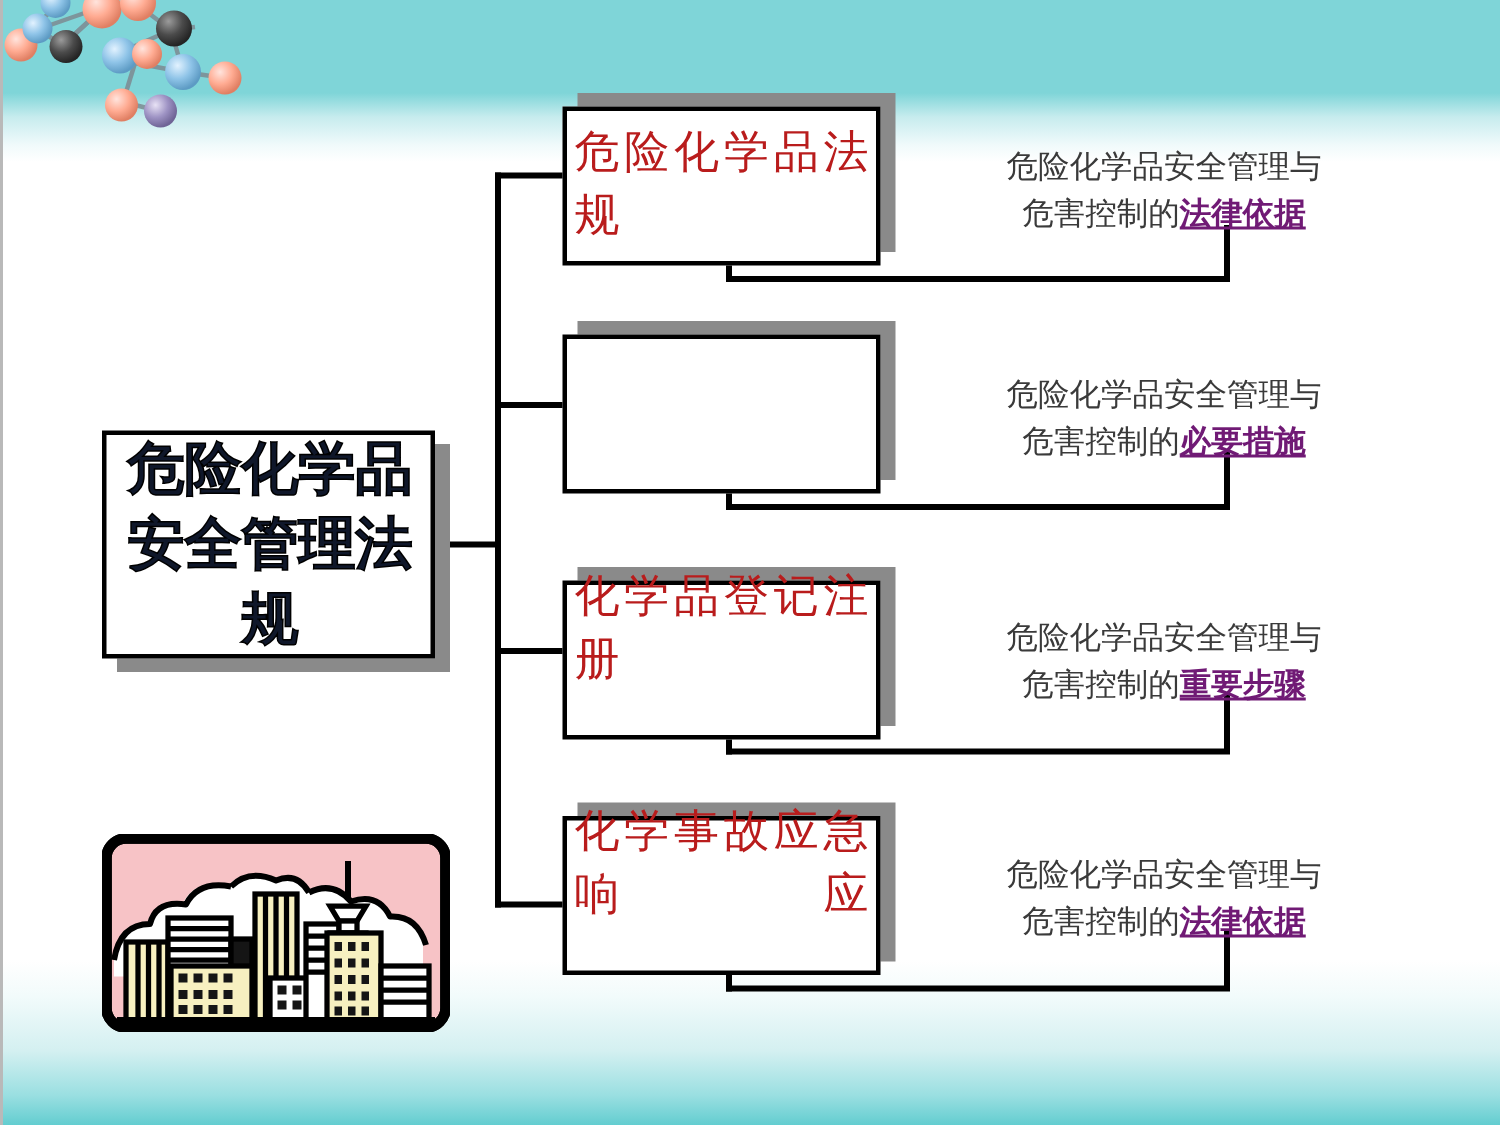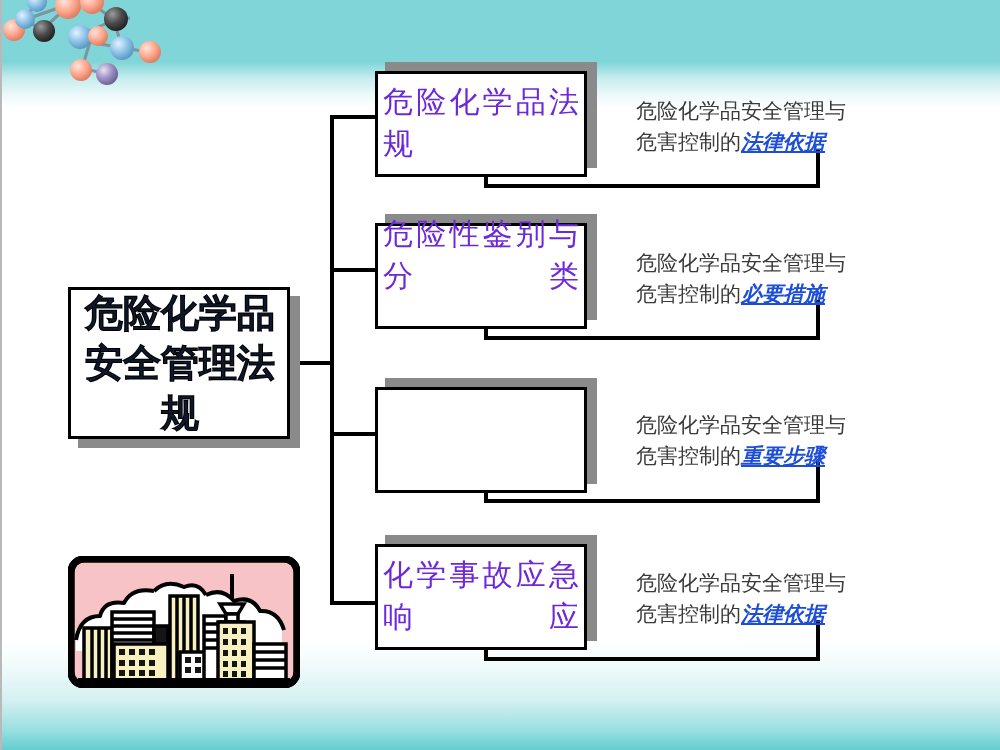--- a/index.html
+++ b/index.html
@@ -63,21 +63,21 @@
     z-index: 5;
   }
   .node-shadow {
     position: absolute;
     background: #8a8a8a;
     z-index: 4;
   }
   .node-text {
     position: absolute;
     box-sizing: border-box;
-    color: #6d28d9;
+    color: #b91c1c;
     font-size: 30px;
     line-height: 42px;
     text-align: justify;
     text-align-last: justify;
     font-family: "Liberation Serif", "DejaVu Serif", serif;
     letter-spacing: 0px;
     z-index: 6;
     pointer-events: none;
   }
 
@@ -113,28 +113,28 @@
     pointer-events: none;
   }
 
   
   .desc {
     position: absolute;
     width: 280px;
     font-size: 21px;
     line-height: 31px;
     color: #3a3a3a;
+    text-align: center;
     font-family: "Liberation Serif", "DejaVu Serif", serif;
     z-index: 6;
   }
   .desc b {
-    color: #1d4ed8;
+    color: #701a75;
     font-weight: bold;
     text-decoration: underline;
-    font-style: italic;
   }
 
   
   .city {
     position: absolute;
     left: 66px; top: 556px;
     width: 232px; height: 132px;
     z-index: 5;
   }
 </style>
@@ -230,28 +230,28 @@
   <div class="title-shadow"></div>
   <div class="title-box"></div>
   <div class="title-text">危险化学品安全管理法规</div>
 
   <div class="node-shadow" style="left:383px; top:62px; width:212px; height:106px;"></div>
   <div class="node-box" style="left:373px; top:71px; width:212px; height:106px;"></div>
   <div class="node-text" style="left:381px; top:81px; width:196px;">危险化学品法规</div>
 
   <div class="node-shadow" style="left:383px; top:214px; width:212px; height:106px;"></div>
   <div class="node-box" style="left:373px; top:223px; width:212px; height:106px;"></div>
-  <div class="node-text" style="left:381px; top:213px; width:196px;">危险性鉴别与分类</div>
 
   <div class="node-shadow" style="left:383px; top:378px; width:212px; height:106px;"></div>
   <div class="node-box" style="left:373px; top:387px; width:212px; height:106px;"></div>
+  <div class="node-text" style="left:381px; top:377px; width:196px;">化学品登记注册</div>
 
   <div class="node-shadow" style="left:383px; top:535px; width:212px; height:106px;"></div>
   <div class="node-box" style="left:373px; top:544px; width:212px; height:106px;"></div>
-  <div class="node-text" style="left:381px; top:554px; width:196px;">化学事故应急响应</div>
+  <div class="node-text" style="left:381px; top:534px; width:196px;">化学事故应急响应</div>
 
   <div class="desc" style="left:634px; top:96px;">
     <span>危险化学品安全管理与</span><br>
     <span>危害控制的</span><b>法律依据</b>
   </div>
 
   <div class="desc" style="left:634px; top:248px;">
     <span>危险化学品安全管理与</span><br>
     <span>危害控制的</span><b>必要措施</b>
   </div>

